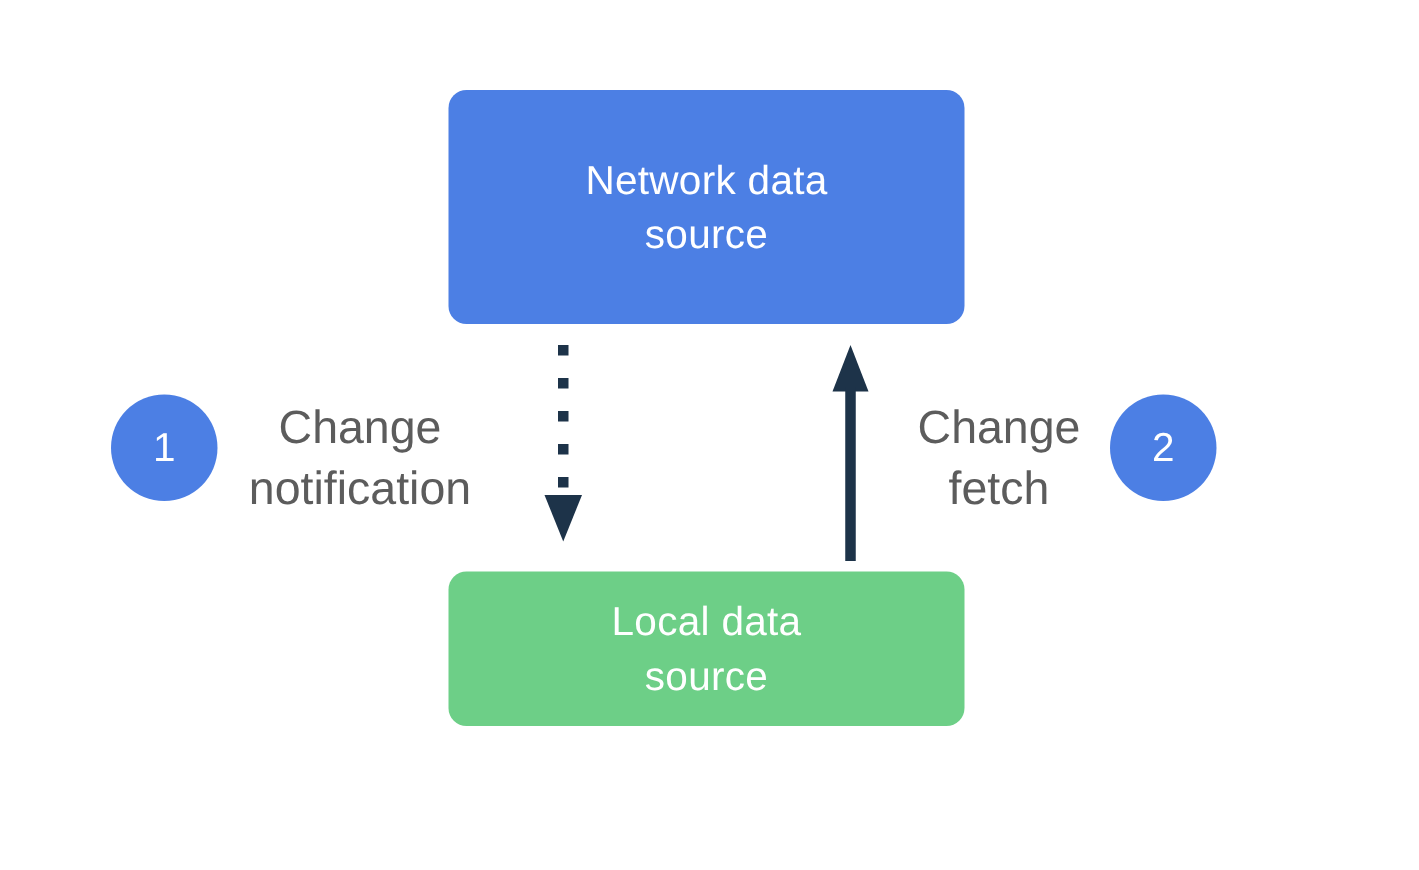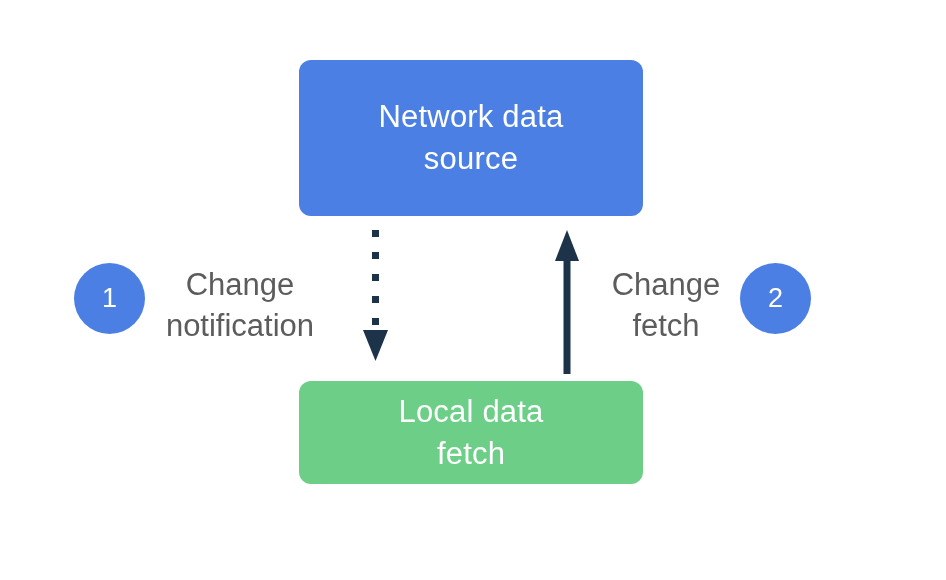--- a/index.html
+++ b/index.html
@@ -20,21 +20,21 @@
 
   
   .node-box {
     position: absolute;
     display: flex;
     align-items: center;
     justify-content: center;
     text-align: center;
     border-radius: 12px;
     color: #ffffff;
-    font-size: 31px;
+    font-size: 27px;
     line-height: 1.35;
     font-weight: 400;
     letter-spacing: 0.2px;
     box-sizing: border-box;
     padding: 0 18px;
   }
   #network-box {
     left: 299px;
     top: 60px;
     width: 344px;
@@ -114,21 +114,21 @@
 
 <div id="canvas">
 
   <div class="node-box" id="network-box">
     <span class="node-label">Network data
 source</span>
   </div>
 
   <div class="node-box" id="local-box">
     <span class="node-label">Local data
-fetch</span>
+source</span>
   </div>
 
   <div class="step-badge" id="badge-1">
     <span>1</span>
   </div>
 
   <div class="edge-label" id="label-notification">Change
 notification</div>
 
   <svg class="arrow-svg" id="arrow-notification-svg" viewBox="0 0 48 142">

